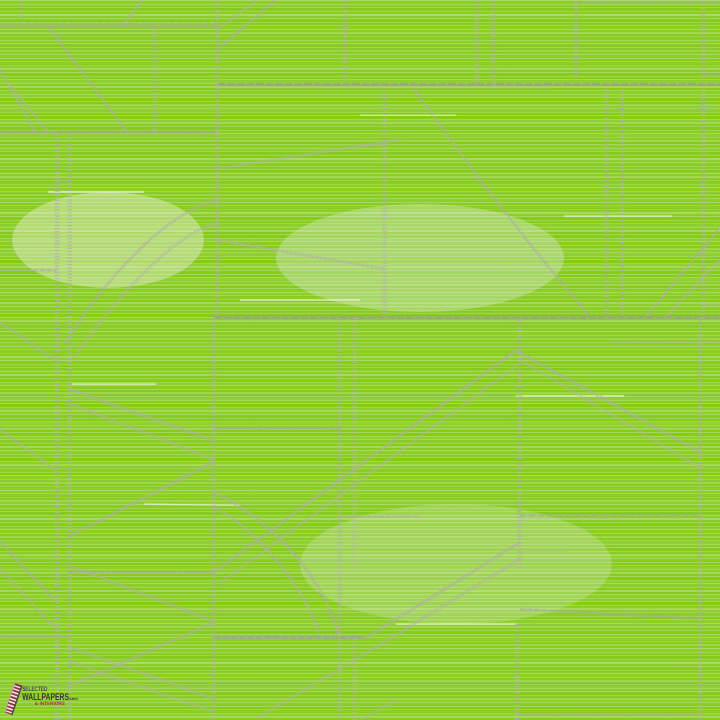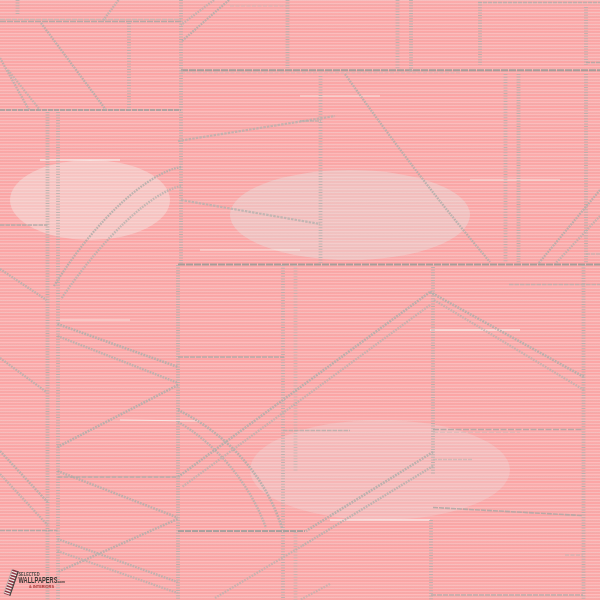--- a/index.html
+++ b/index.html
@@ -1,16 +1,16 @@
 <!DOCTYPE html>
 <html><head>
 <meta charset="utf-8">
 <style>
 html,body{margin:0;padding:0}
-#page{position:relative;width:600px;height:600px;background:#fca5a5;overflow:hidden;font-family:"Liberation Sans",sans-serif}
+#page{position:relative;width:600px;height:600px;background:#84cc16;overflow:hidden;font-family:"Liberation Sans",sans-serif}
 #weave{position:absolute;left:0;top:0;width:600px;height:600px;
 background:
  repeating-linear-gradient(180deg, rgba(255,255,255,0.22) 0px, rgba(255,255,255,0.22) 1px, rgba(210,208,203,0.0) 1px, rgba(210,208,203,0.0) 3px),
  repeating-linear-gradient(180deg, rgba(196,194,189,0.14) 0px, rgba(196,194,189,0.14) 1px, rgba(196,194,189,0.0) 1px, rgba(196,194,189,0.0) 4px),
  repeating-linear-gradient(180deg, rgba(255,255,255,0.07) 0px, rgba(255,255,255,0.07) 2px, rgba(203,201,196,0.07) 5px, rgba(203,201,196,0.0) 7px, rgba(255,255,255,0.0) 11px);
 }
 svg{position:absolute;left:0;top:0}
 </style>
 </head>
 <body>

